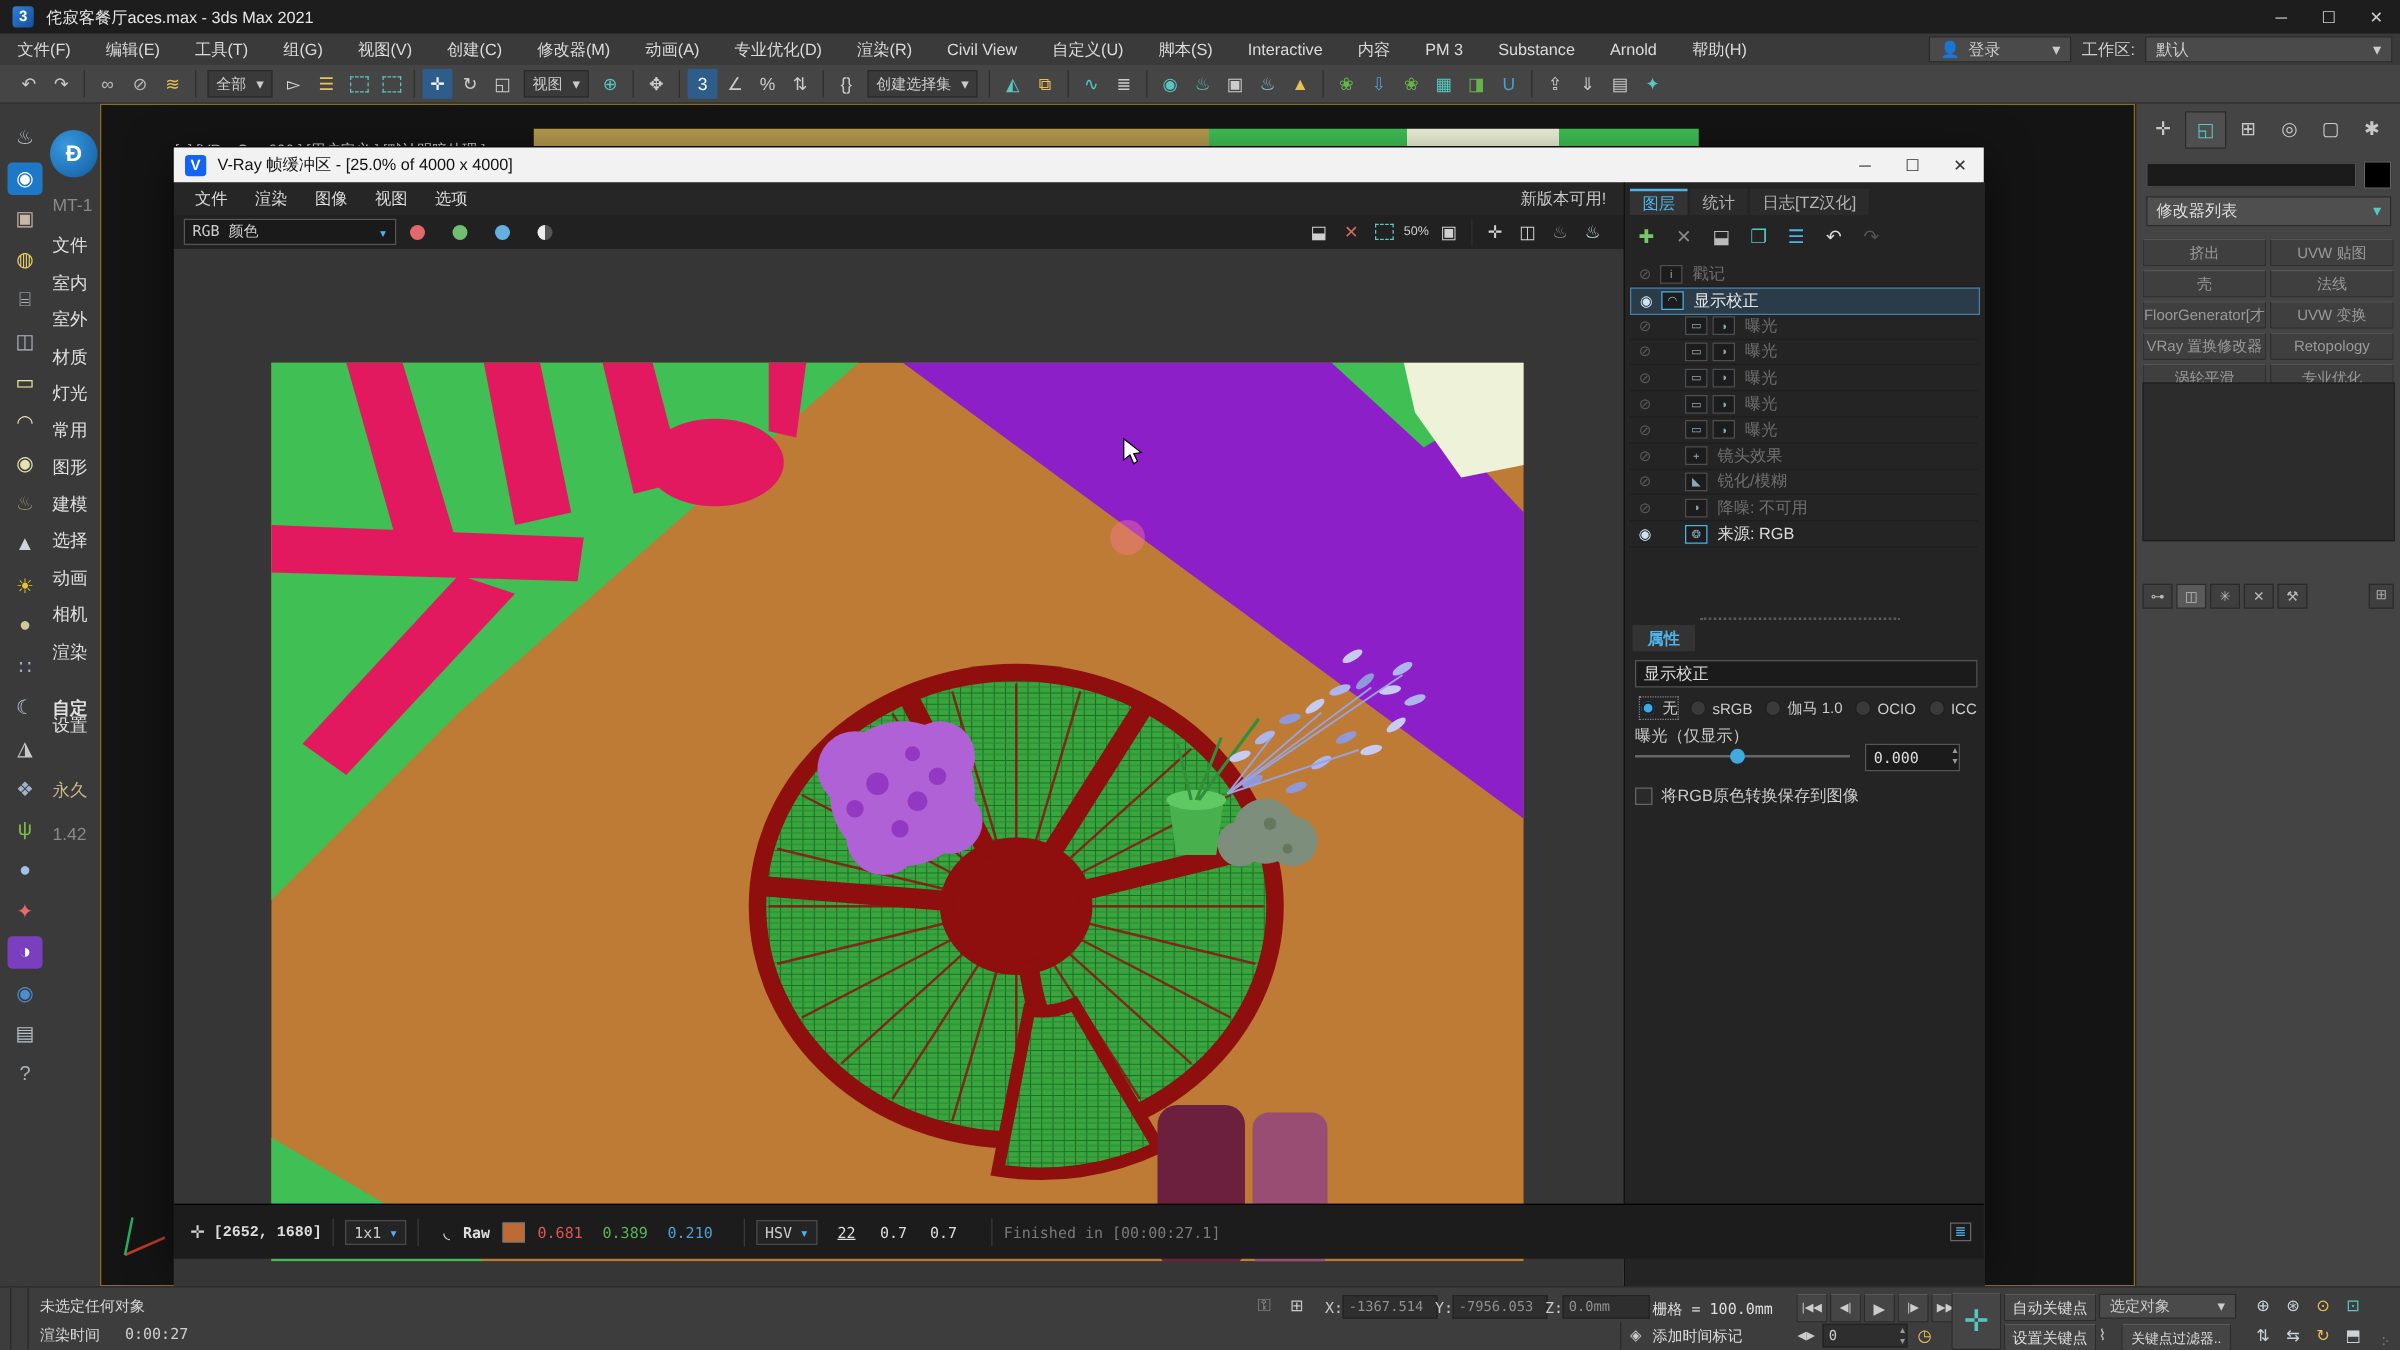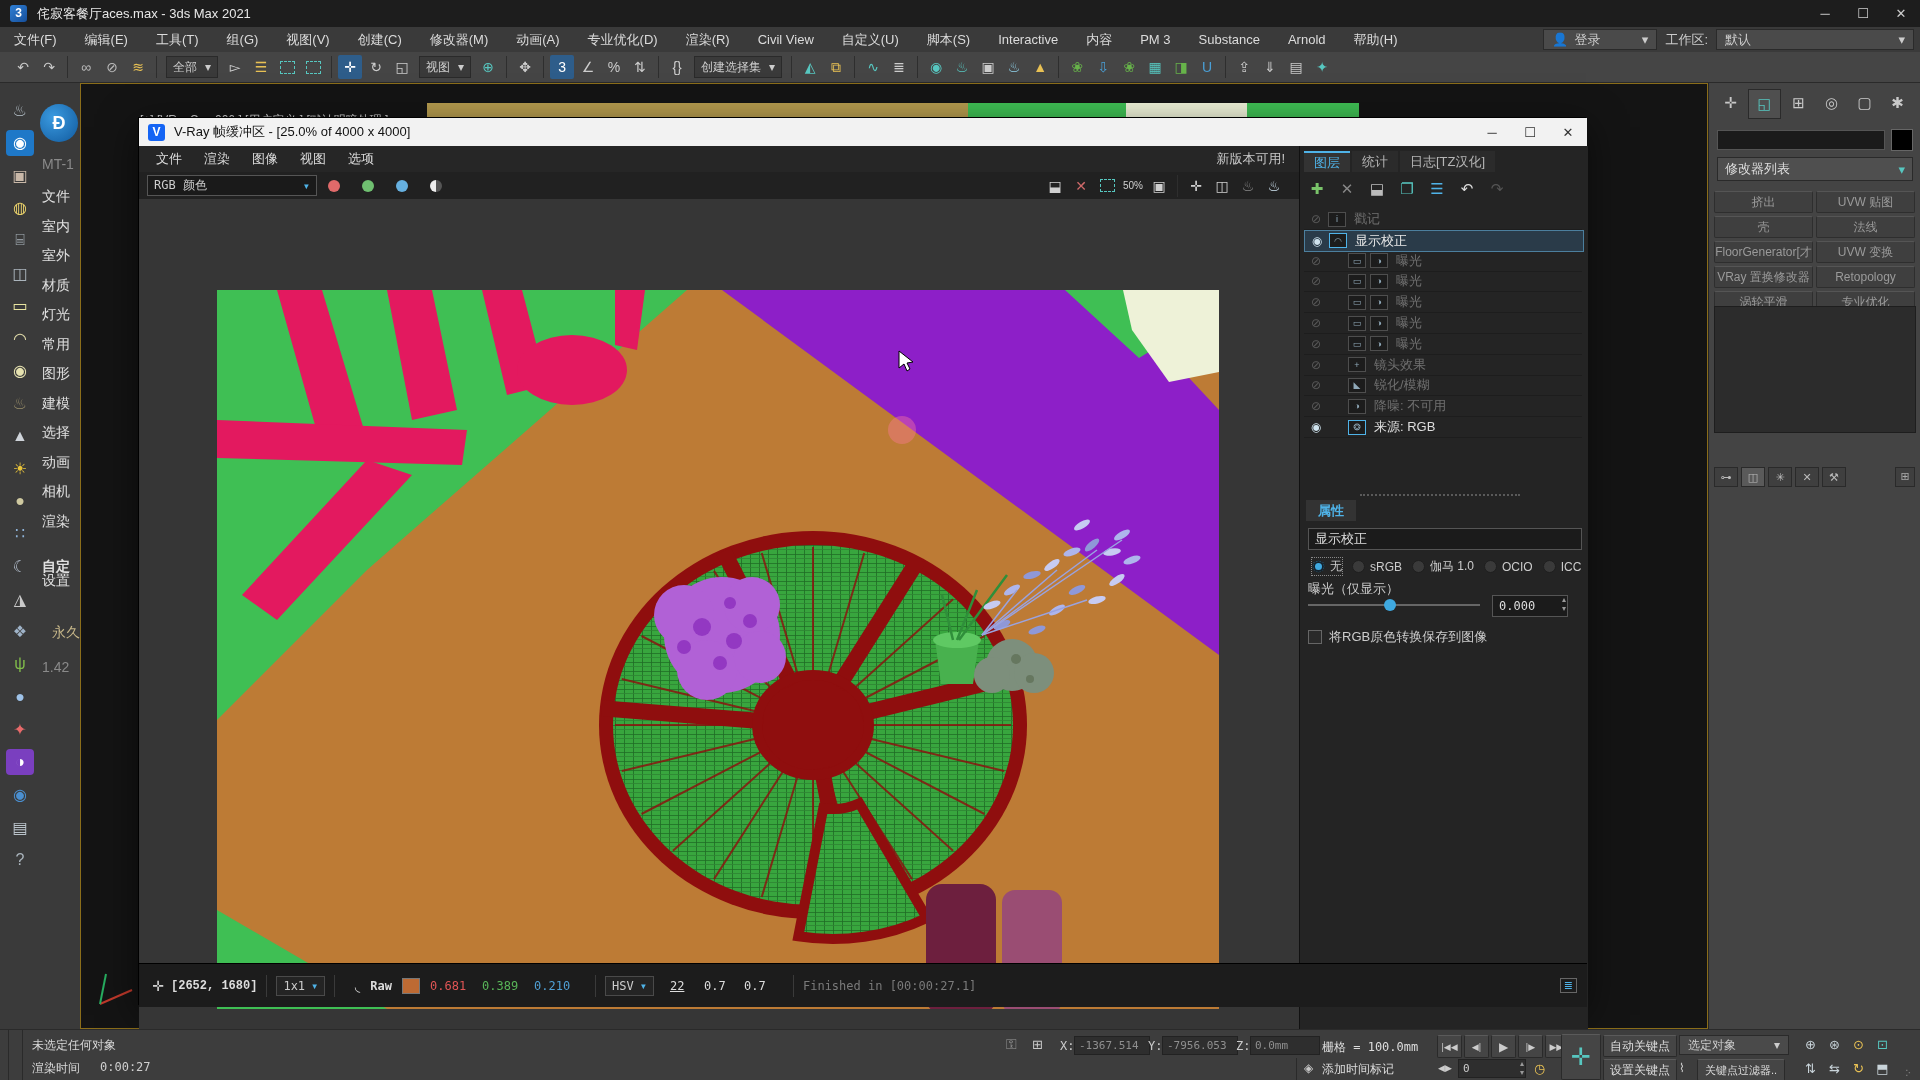--- a/index.html
+++ b/index.html
@@ -202,21 +202,21 @@
         <div class="sblabel" style="top: 252.5px;">常用</div>
         <div class="sblabel" style="top: 282px;">图形</div>
         <div class="sblabel" style="top: 311.5px;">建模</div>
         <div class="sblabel" style="top: 341px;">选择</div>
         <div class="sblabel" style="top: 370.5px;">动画</div>
         <div class="sblabel" style="top: 400px;">相机</div>
         <div class="sblabel" style="top: 429.5px;">渲染</div>
         <div class="sblabel" style="top: 475px; font-weight: bold;">自定</div>
         <div class="sblabel" style="top: 488.5px;">设置</div>
       </div>
-    <div class="sblabel" style="top:541px;color:#c8b88a;text-align:right;">永久</div>
+    <div class="sblabel" style="top:541px;color:#c8b88a;">永久</div>
     <div class="sblabel" style="top:576px;color:#8a8a8a;">1.42</div>
     <div id="sb-icons">
         <div class="sbicon" style="top: 14px; color: rgb(184, 196, 204);">♨</div>
         <div class="sbicon" style="top: 46.6px; color: rgb(255, 255, 255); background: rgb(30, 120, 200);">◉</div>
         <div class="sbicon" style="top: 79.2px; color: rgb(201, 184, 168);">▣</div>
         <div class="sbicon" style="top: 111.8px; color: rgb(232, 208, 106);">◍</div>
         <div class="sbicon" style="top: 144.4px; color: rgb(170, 180, 188);">⌸</div>
         <div class="sbicon" style="top: 177px; color: rgb(170, 180, 188);">◫</div>
         <div class="sbicon" style="top: 209.6px; color: rgb(232, 228, 160);">▭</div>
         <div class="sbicon" style="top: 242.2px; color: rgb(222, 217, 168);">◠</div>

